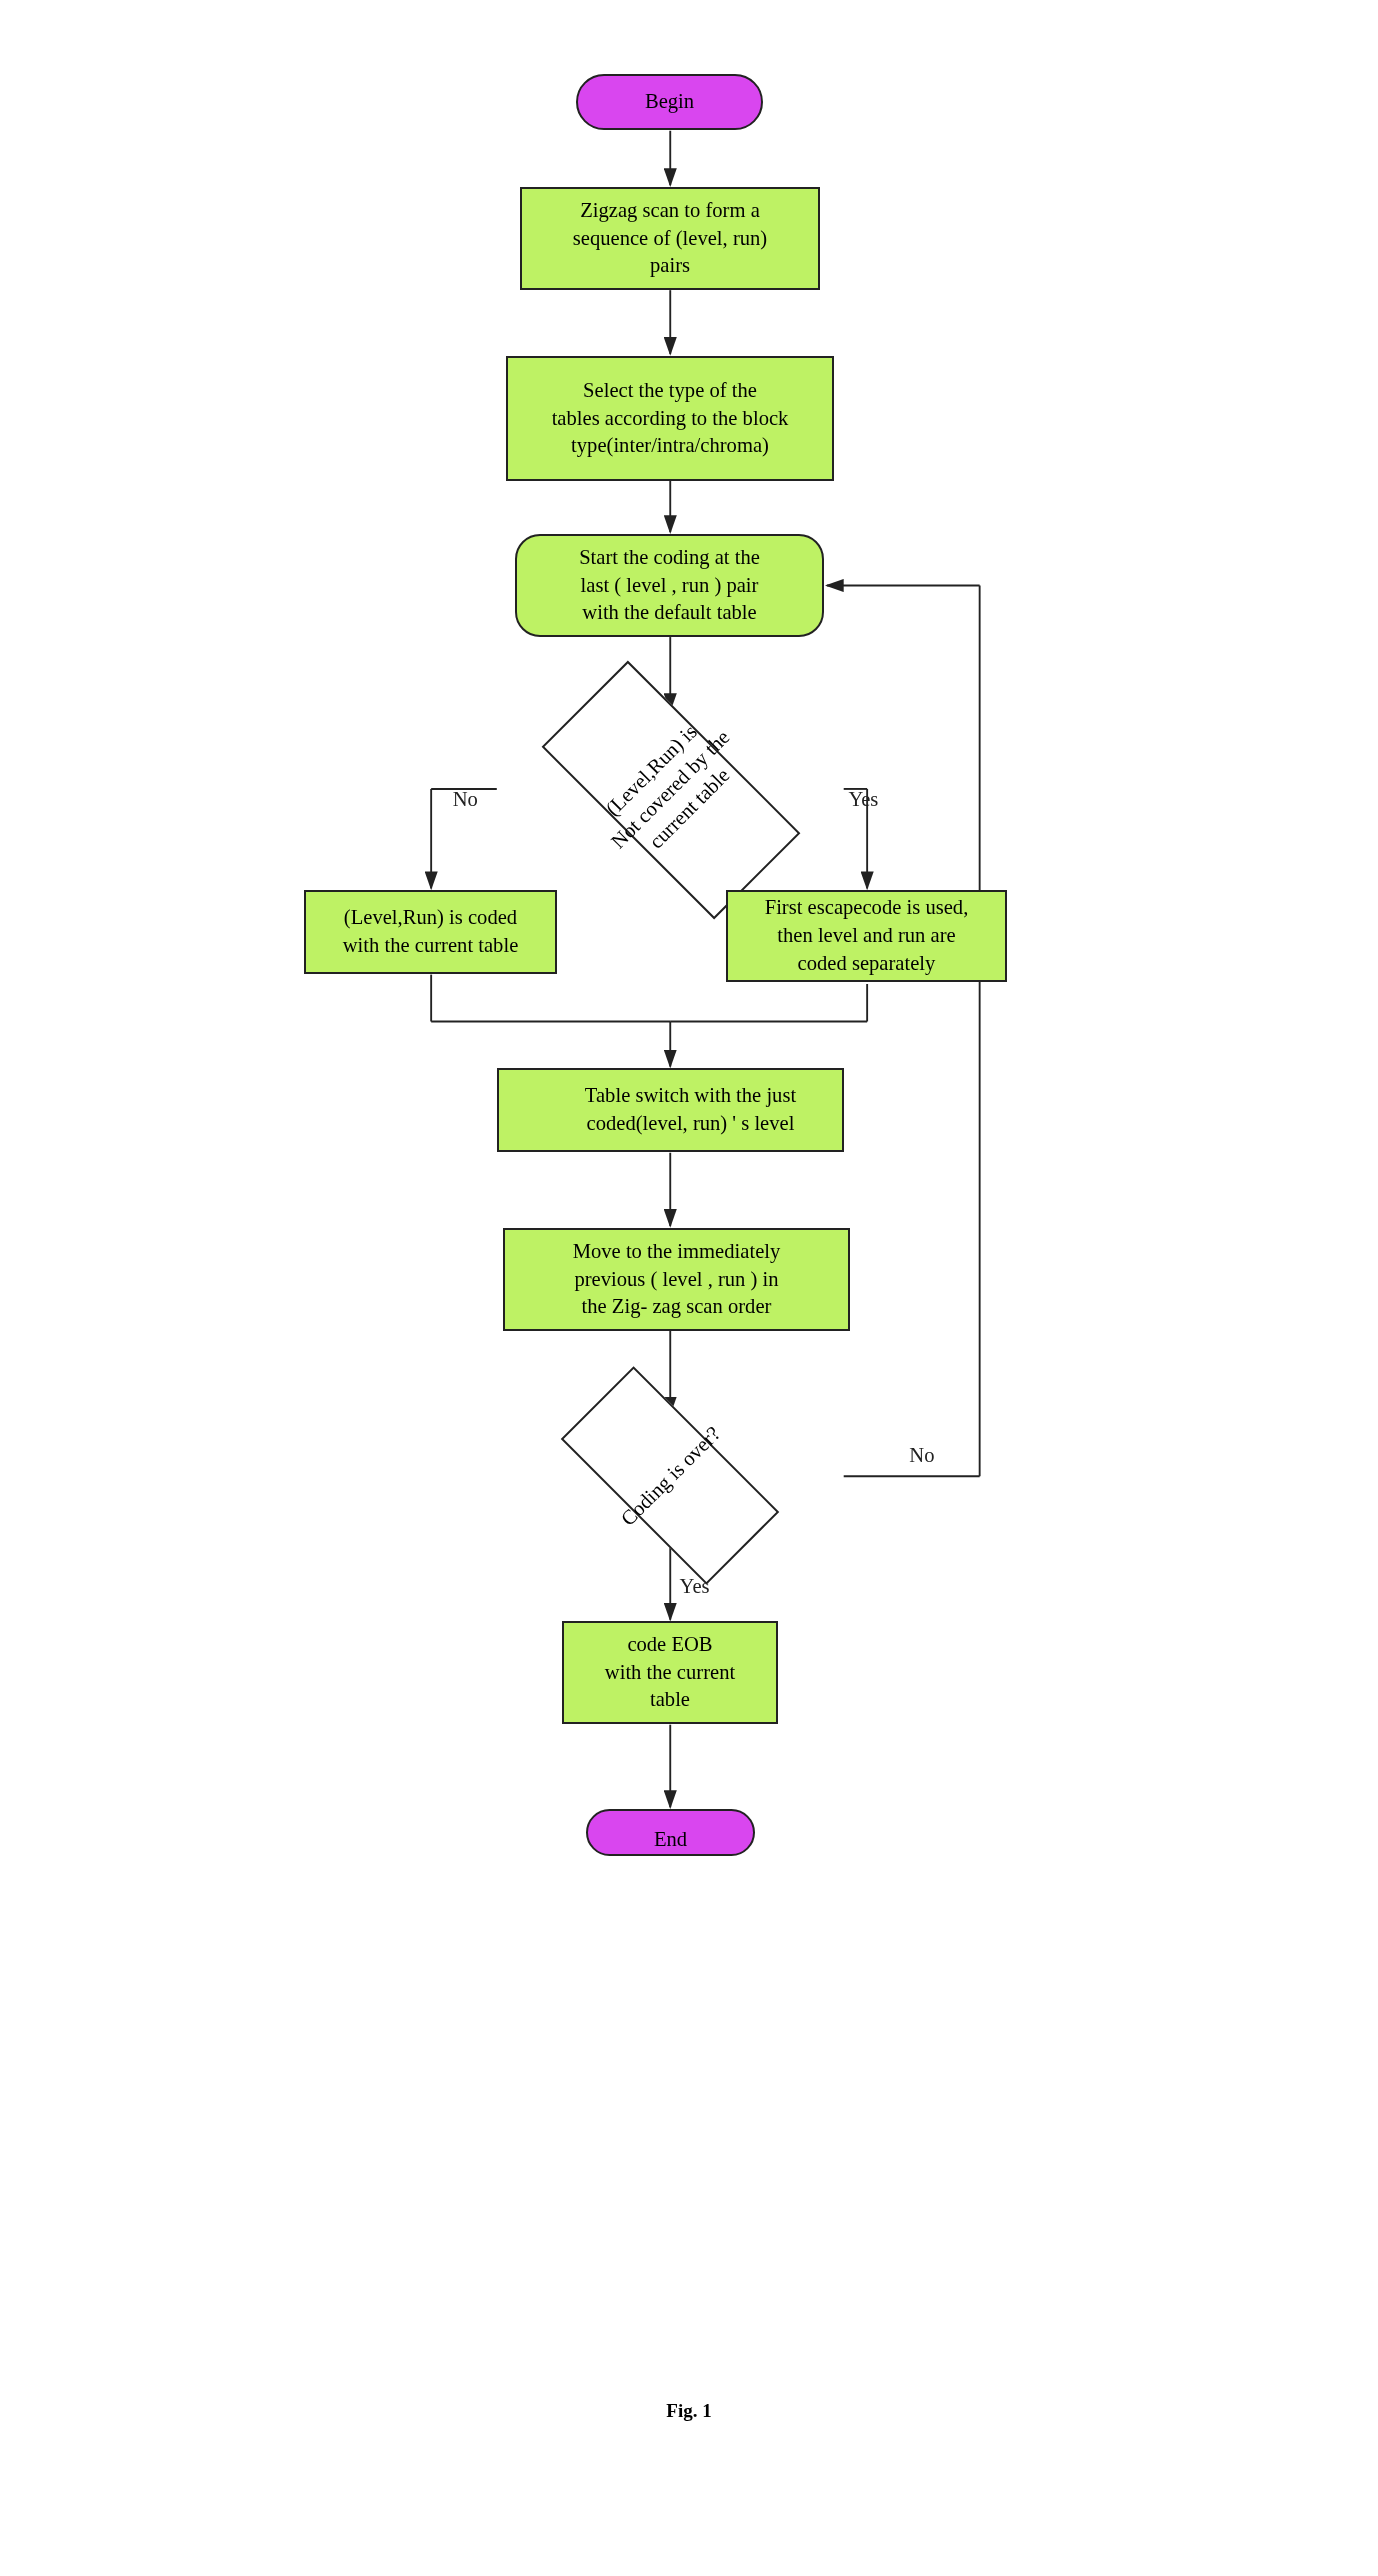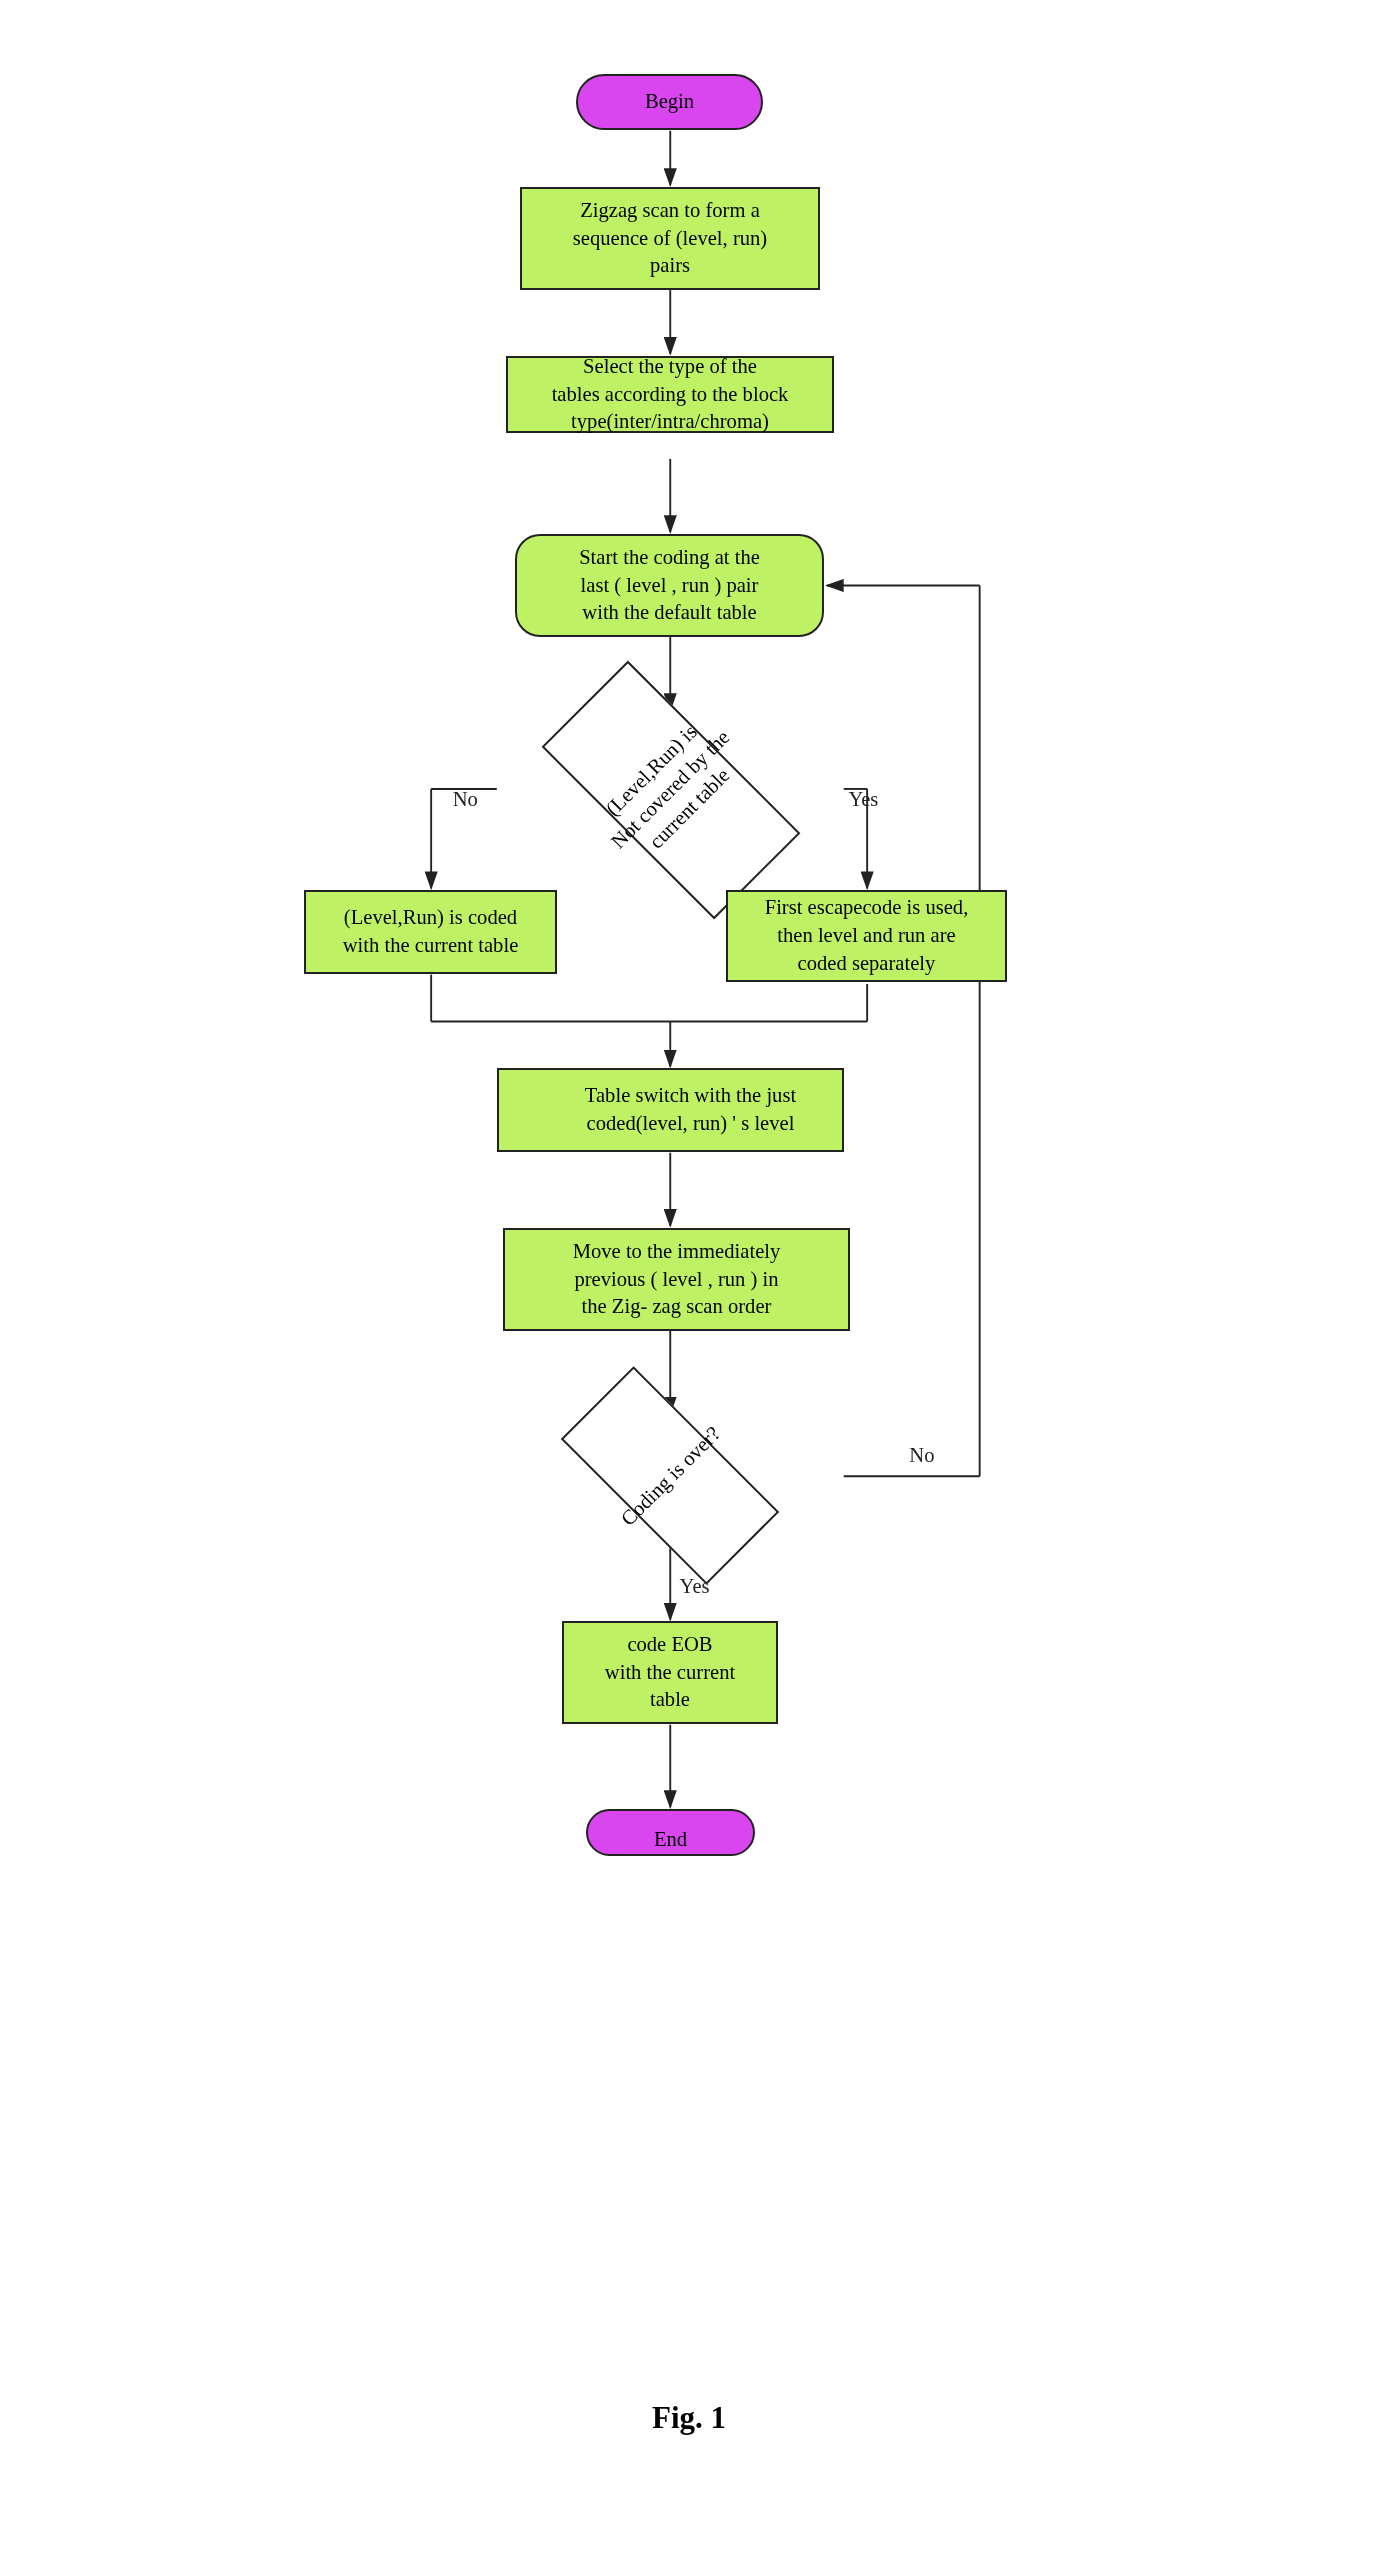--- a/index.html
+++ b/index.html
@@ -64,21 +64,21 @@
     .arrows-svg {
       position: absolute;
       top: 0;
       left: 0;
       width: 100%;
       height: 100%;
       pointer-events: none;
     }
 
     .fig-label {
-      font-size: 31px;
+      font-size: 19px;
       font-weight: bold;
       text-align: center;
       margin-top: 19px;
     }
   </style>
 </head>
 <body>
 
 <div class="page">
   <div class="flowchart">
@@ -133,21 +133,21 @@
     </svg>
 
     <div class="fc-node rounded-rect" style="left:309px;top:37px;width:187px;height:56px;">
       <span>Begin</span>
     </div>
 
     <div class="fc-node rect" style="left:253px;top:150px;width:300px;height:103px;">
       <span>Zigzag scan to form a<br>sequence of (level, run)<br>pairs</span>
     </div>
 
-    <div class="fc-node rect" style="left:239px;top:319px;width:328px;height:77px;">
+    <div class="fc-node rect" style="left:239px;top:319px;width:328px;height:125px;">
       <span>Select the type of the<br>tables according to the block<br>type(inter/intra/chroma)</span>
     </div>
 
     <div class="fc-node rect" style="left:248px;top:497px;width:309px;height:103px;border-radius:25px;">
       <span>Start the coding at the<br>last ( level , run ) pair<br>with the default table</span>
     </div>
 
     <div class="fc-node" style="left:230px;top:675px;width:347px;height:155px;">
       <div style="
         width:244px;height:122px;

